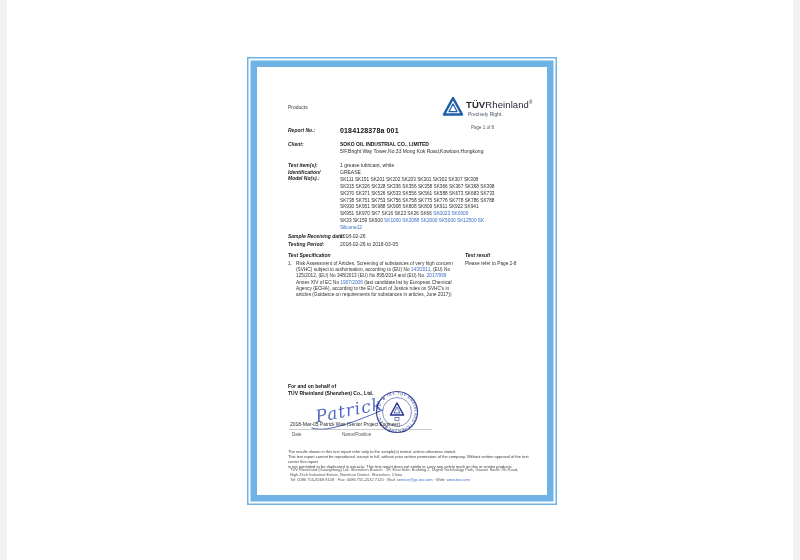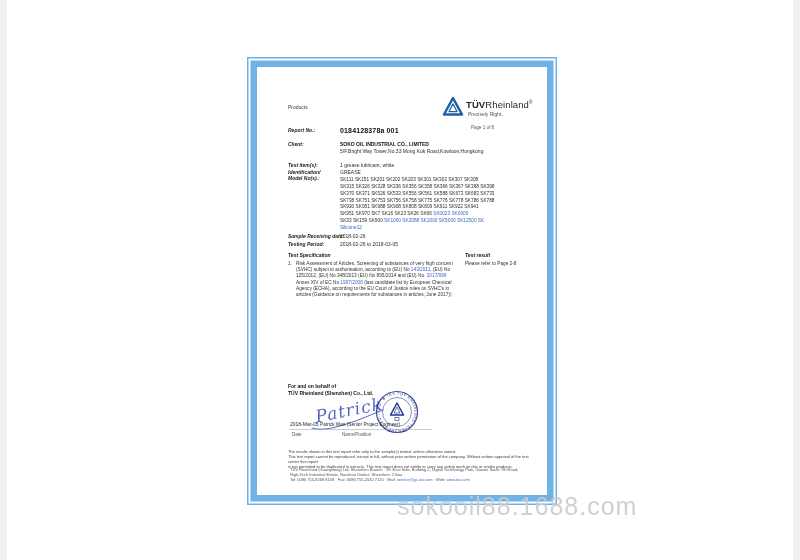--- a/index.html
+++ b/index.html
@@ -163,14 +163,13 @@
         <div class="abs footer-addr">
             <div><span>TÜV Rheinland (Guangdong) Ltd. Shenzhen Branch · 1F, East Side, Building 2, Digital Technology Park, Gaoxin South 7th Road,</span></div>
             <div><span>High-Tech Industrial Estate, Nanshan District, Shenzhen, China</span></div>
             <div><span>Tel: 0086 755-8268 8108 · Fax: 0086 755-2532 7120 · Mail: </span><span style="color: rgb(58, 107, 196);">service@gc.tuv.com</span><span> · Web: </span><span style="color: rgb(58, 107, 196);">www.tuv.com</span></div>
           </div>
 
       </div>
     </div>
   </div>
 
-  <div class="wm2">sokooil88.1688.com</div>
 </div>
 
 </body></html>

